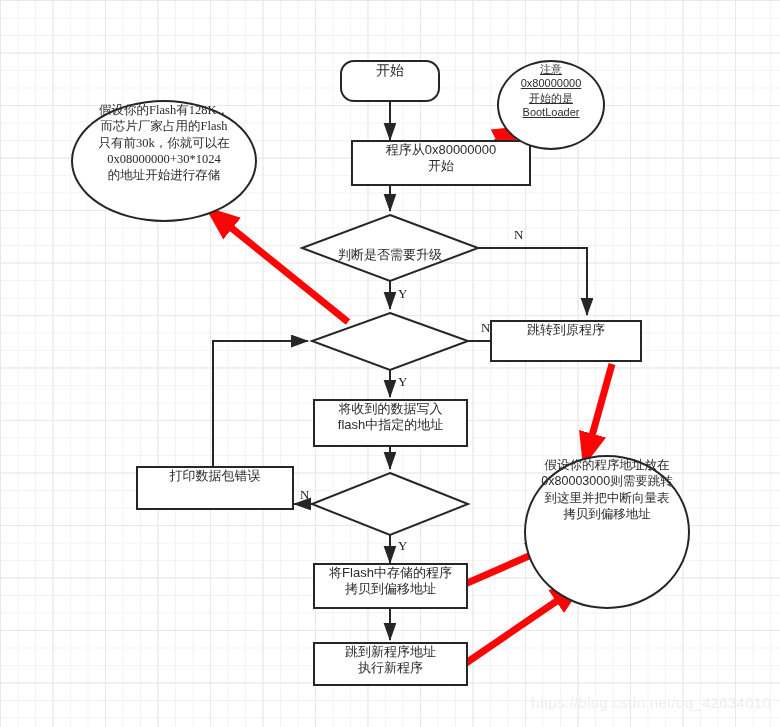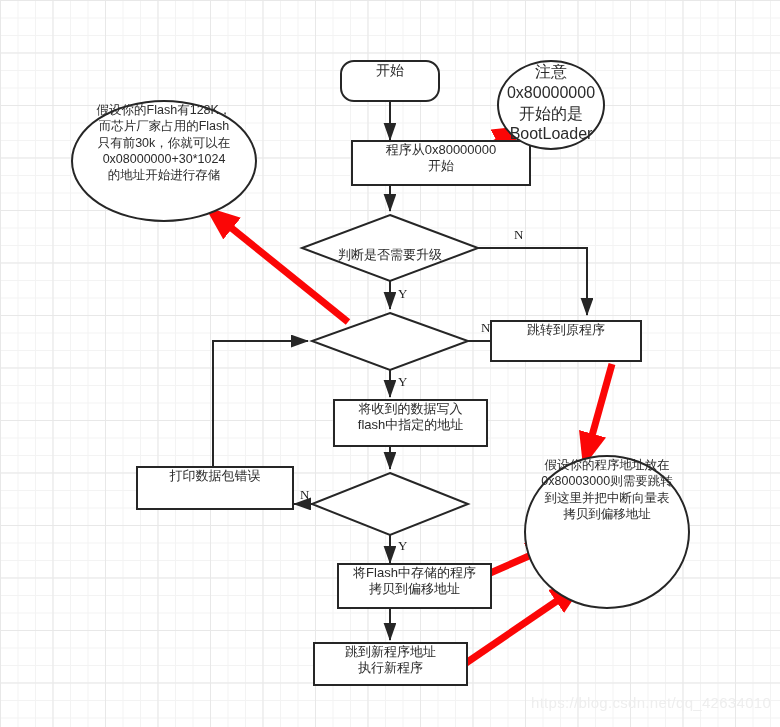--- a/index.html
+++ b/index.html
@@ -152,49 +152,49 @@
 
   <div class="diamond-label" style="left:312px; top:233px; width:156px; height:30px;">
     <span>判断是否需要升级</span>
   </div>
 
 
   <div class="node box" style="left:490px; top:320px; width:152px; height:42px;">
     <span>跳转到原程序</span>
   </div>
 
-  <div class="node box" style="left:313px; top:399px; width:155px; height:48px;margin-left:20px;">
+  <div class="node box" style="left:313px; top:399px; width:155px; height:48px;">
     <span>将收到的数据写入
 flash中指定的地址</span>
   </div>
 
 
   <div class="node box" style="left:136px; top:466px; width:158px; height:44px;">
     <span>打印数据包错误</span>
   </div>
 
-  <div class="node box" style="left:313px; top:563px; width:155px; height:46px;margin-left:24px;">
+  <div class="node box" style="left:313px; top:563px; width:155px; height:46px;">
     <span>将Flash中存储的程序
 拷贝到偏移地址</span>
   </div>
 
   <div class="node box" style="left:313px; top:642px; width:155px; height:44px;">
     <span>跳到新程序地址
 执行新程序</span>
   </div>
 
-  <div class="node bubble" style="left:71px; top:100px; width:186px; height:122px; font-size:12.5px;">
+  <div class="node bubble" style="left:71px; top:100px; width:186px; height:122px; font-size:12.5px;font-family:Liberation Serif, serif;">
     <span>假设你的Flash有128K，
 而芯片厂家占用的Flash
 只有前30k，你就可以在
 0x08000000+30*1024
 的地址开始进行存储</span>
   </div>
 
-  <div class="node bubble" style="left:497px; top:60px; width:108px; height:90px; font-size:16px;">
+  <div class="node bubble" style="left:497px; top:60px; width:108px; height:90px; font-size:11px;text-decoration:underline;">
     <span>注意
 0x80000000
 开始的是
 BootLoader</span>
   </div>
 
   <div class="node bubble" style="left:524px; top:455px; width:166px; height:154px; font-size:12.5px;">
     <span>假设你的程序地址放在
 0x80003000则需要跳转
 到这里并把中断向量表

